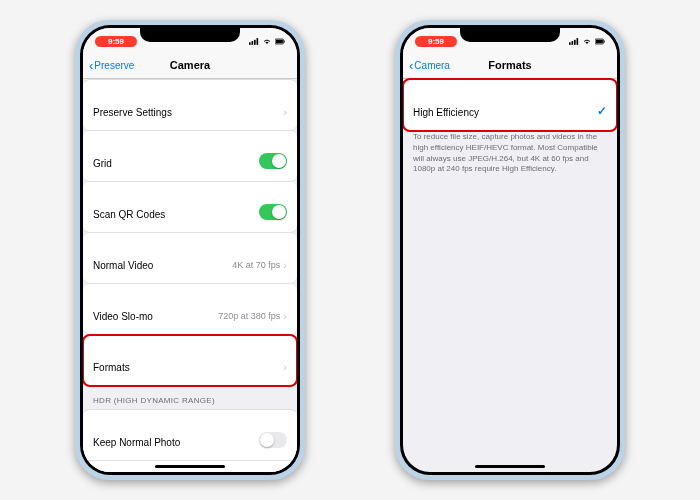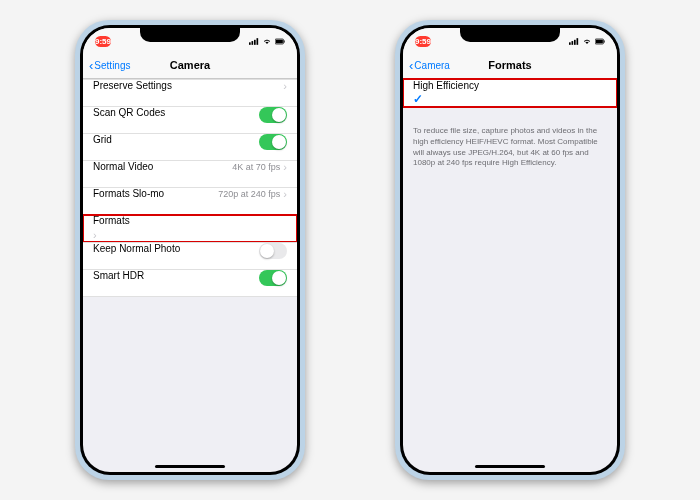--- a/index.html
+++ b/index.html
@@ -61,21 +61,21 @@
     padding: 2px 12px 0;
     box-sizing: border-box;
     position: relative;
     z-index: 4;
     background: #f8f8f8;
   }
   .time-pill {
     background: #ff3b30;
     color: #fff;
     border-radius: 8px;
-    padding: 1px 0;
+    padding: 1px 13px;
     font-size: 8px;
     font-weight: 600;
   }
   .status-icons {
     display: flex;
     gap: 3px;
     align-items: center;
   }
   .signal, .wifi, .battery {
     width: 10px; height: 7px;
@@ -110,32 +110,33 @@
   }
   .section-hdr {
     color: #6d6d72;
     font-size: 8px;
     padding: 10px 10px 4px;
     letter-spacing: 0.3px;
   }
   .section-ftr {
     color: #6d6d72;
     font-size: 8px;
-    padding: 19px 10px 8px;
+    padding: 1px 10px 8px;
     line-height: 1.35;
   }
   .cell {
     background: #fff;
     min-height: 26px;
-    padding: 0 10px;
-    display: flex;
-    align-items: flex-start;
+    padding: 12px 10px;
+    display: flex;
+    align-items: flex-end;
     justify-content: space-between;
     border-bottom: 0.5px solid #e0e0e0;
     position: relative;
+    border-radius: 7px;
   }
   .cell:first-child { border-top: 0.5px solid #e0e0e0; }
   .cell .label { font-size: 10px; color: #000; }
   .cell .detail { font-size: 9px; color: #8e8e93; display: flex; align-items: center; gap: 3px; }
   .chev { color: #c7c7cc; font-size: 11px; }
   .toggle {
     width: 28px; height: 16px; border-radius: 8px; position: relative;
   }
   .toggle.on { background: #34c759; }
   .toggle.off { background: #e9e9eb; }
@@ -143,21 +144,21 @@
     content: "";
     position: absolute;
     width: 14px; height: 14px;
     background: #fff; border-radius: 50%;
     top: 1px;
     box-shadow: 0 1px 2px rgba(0,0,0,0.3);
   }
   .toggle.on::after { right: 1px; }
   .toggle.off::after { left: 1px; }
   .checkmark { color: #007aff; font-size: 12px; font-weight: 600; }
-  .highlight { outline: 2px solid #d80000; outline-offset: -1px; flex-direction: column; }
+  .highlight { outline: 2px solid #d80000; outline-offset: -1px; }
   .home-ind {
     position: absolute;
     bottom: 4px; left: 50%;
     transform: translateX(-50%);
     width: 70px; height: 3px;
     background: #000; border-radius: 2px;
   }
   .group { margin-top: 8px; }
   .group:first-child { margin-top: 0; }
   .spacer-bottom { height: 20px; }
@@ -187,64 +188,65 @@
               <rect x="0" y="0.5" width="12" height="7" rx="1.5" fill="none" stroke="#000"></rect>
               <rect x="1" y="1.5" width="10" height="5" fill="#000"></rect>
               <rect x="12.5" y="2.5" width="1" height="3" fill="#000"></rect>
             </svg>
         </span>
       </div>
 
       <div class="nav-bar">
         <div class="back">
           <span class="back-chevron">‹</span>
-          <span>Settings</span>
+          <span>Preserve</span>
         </div>
         <div class="nav-title">Camera</div>
       </div>
 
       <div class="list">
 
         <div class="group">
           <div class="cell">
             <span class="label">Preserve Settings</span>
             <span class="detail">
                 <span class="chev">›</span>
               </span>
           </div>
           <div class="cell">
+            <span class="label">Grid</span>
+            <span class="toggle on"></span>
+          </div>
+          <div class="cell">
             <span class="label">Scan QR Codes</span>
-            <span class="toggle on"></span>
-          </div>
-          <div class="cell">
-            <span class="label">Grid</span>
             <span class="toggle on"></span>
           </div>
           <div class="cell">
             <span class="label">Normal Video</span>
             <span class="detail">
                 <span>4K at 70 fps</span>
                 <span class="chev">›</span>
               </span>
           </div>
           <div class="cell">
-            <span class="label">Formats Slo-mo</span>
+            <span class="label">Video Slo-mo</span>
             <span class="detail">
-                <span>720p at 240 fps</span>
+                <span>720p at 380 fps</span>
                 <span class="chev">›</span>
               </span>
           </div>
           <div class="cell highlight">
             <span class="label">Formats</span>
             <span class="detail">
                 <span class="chev">›</span>
               </span>
           </div>
         </div>
 
+        <div class="section-hdr">HDR (HIGH DYNAMIC RANGE)</div>
         <div class="group" style="margin-top:0">
           <div class="cell">
             <span class="label">Keep Normal Photo</span>
             <span class="toggle off"></span>
           </div>
           <div class="cell">
             <span class="label">Smart HDR</span>
             <span class="toggle on"></span>
           </div>
         </div>

